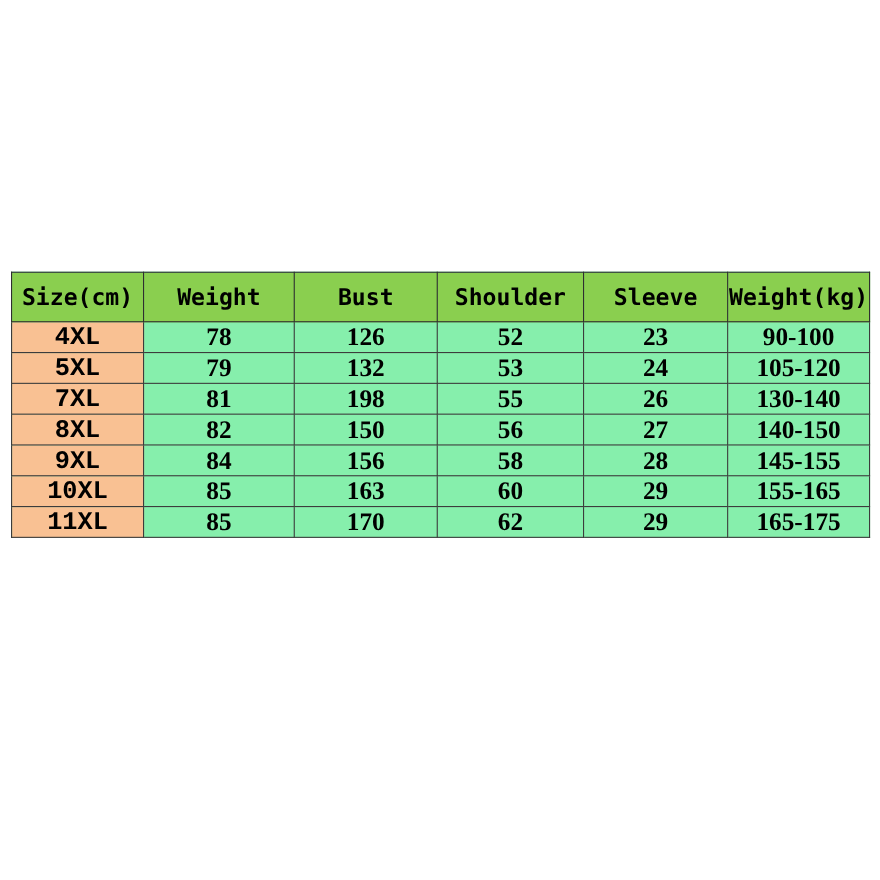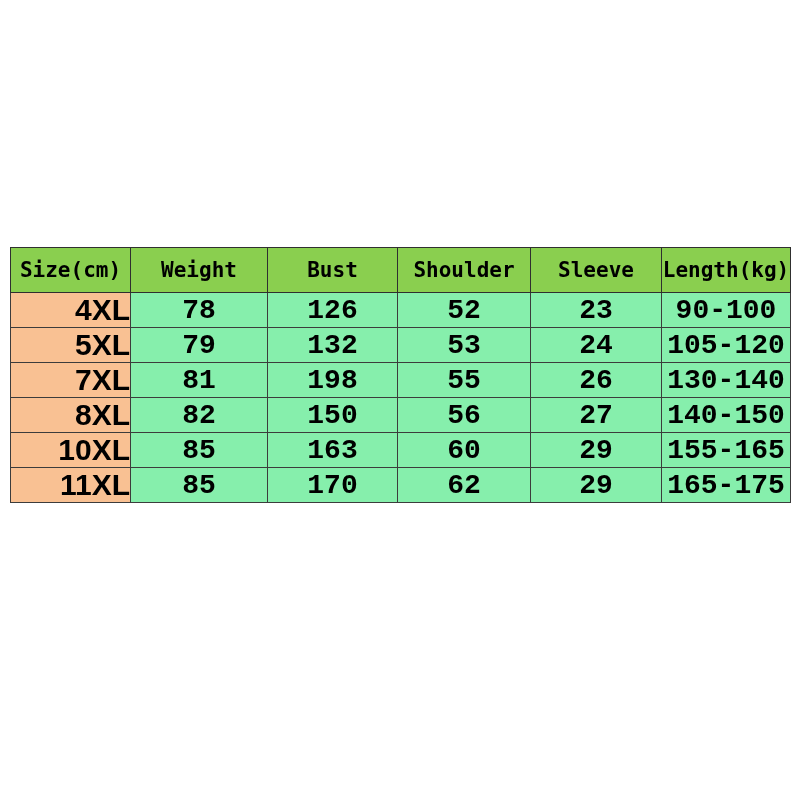--- a/index.html
+++ b/index.html
@@ -44,32 +44,31 @@
     font-family: "DejaVu Sans Mono", "Liberation Mono", monospace;
     font-weight: bold;
     font-size: 21px;
     letter-spacing: 0px;
     border-color: #2f2f2f;
   }
 
   
   table.size-table tbody td {
     height: 27px;
-    font-family: Liberation Mono, monospace;
+    font-family: Liberation Serif, serif;
     font-weight: bold;
-    font-size: 28px;
+    font-size: 23px;
   }
 
   
   table.size-table tbody td.size-cell {
     background: #F9C193;
-    font-family: Liberation Sans, sans-serif;
+    font-family: Liberation Mono, monospace;
     font-weight: bold;
-    font-size: 30px;
-    text-align: right;
+    font-size: 23px;
   }
 
   
   col.c-size     { width: 120px; }
   col.c-length   { width: 137px; }
   col.c-bust     { width: 130px; }
   col.c-shoulder { width: 133px; }
   col.c-sleeve   { width: 131px; }
   col.c-weight   { width: 129px; }
 </style>
@@ -86,21 +85,21 @@
       <col class="c-sleeve">
       <col class="c-weight">
     </colgroup>
     <thead>
       <tr>
         <th>Size(cm)</th>
         <th>Weight</th>
         <th>Bust</th>
         <th>Shoulder</th>
         <th>Sleeve</th>
-        <th>Length(kg)</th>
+        <th>Weight(kg)</th>
       </tr>
     </thead>
     <tbody>
       <tr>
         <td class="size-cell">4XL</td>
         <td>78</td>
         <td>126</td>
         <td>52</td>
         <td>23</td>
         <td>90-100</td>
@@ -123,20 +122,28 @@
       </tr>
       <tr>
         <td class="size-cell">8XL</td>
         <td>82</td>
         <td>150</td>
         <td>56</td>
         <td>27</td>
         <td>140-150</td>
       </tr>
       <tr>
+        <td class="size-cell">9XL</td>
+        <td>84</td>
+        <td>156</td>
+        <td>58</td>
+        <td>28</td>
+        <td>145-155</td>
+      </tr>
+      <tr>
         <td class="size-cell">10XL</td>
         <td>85</td>
         <td>163</td>
         <td>60</td>
         <td>29</td>
         <td>155-165</td>
       </tr>
       <tr>
         <td class="size-cell">11XL</td>
         <td>85</td>

